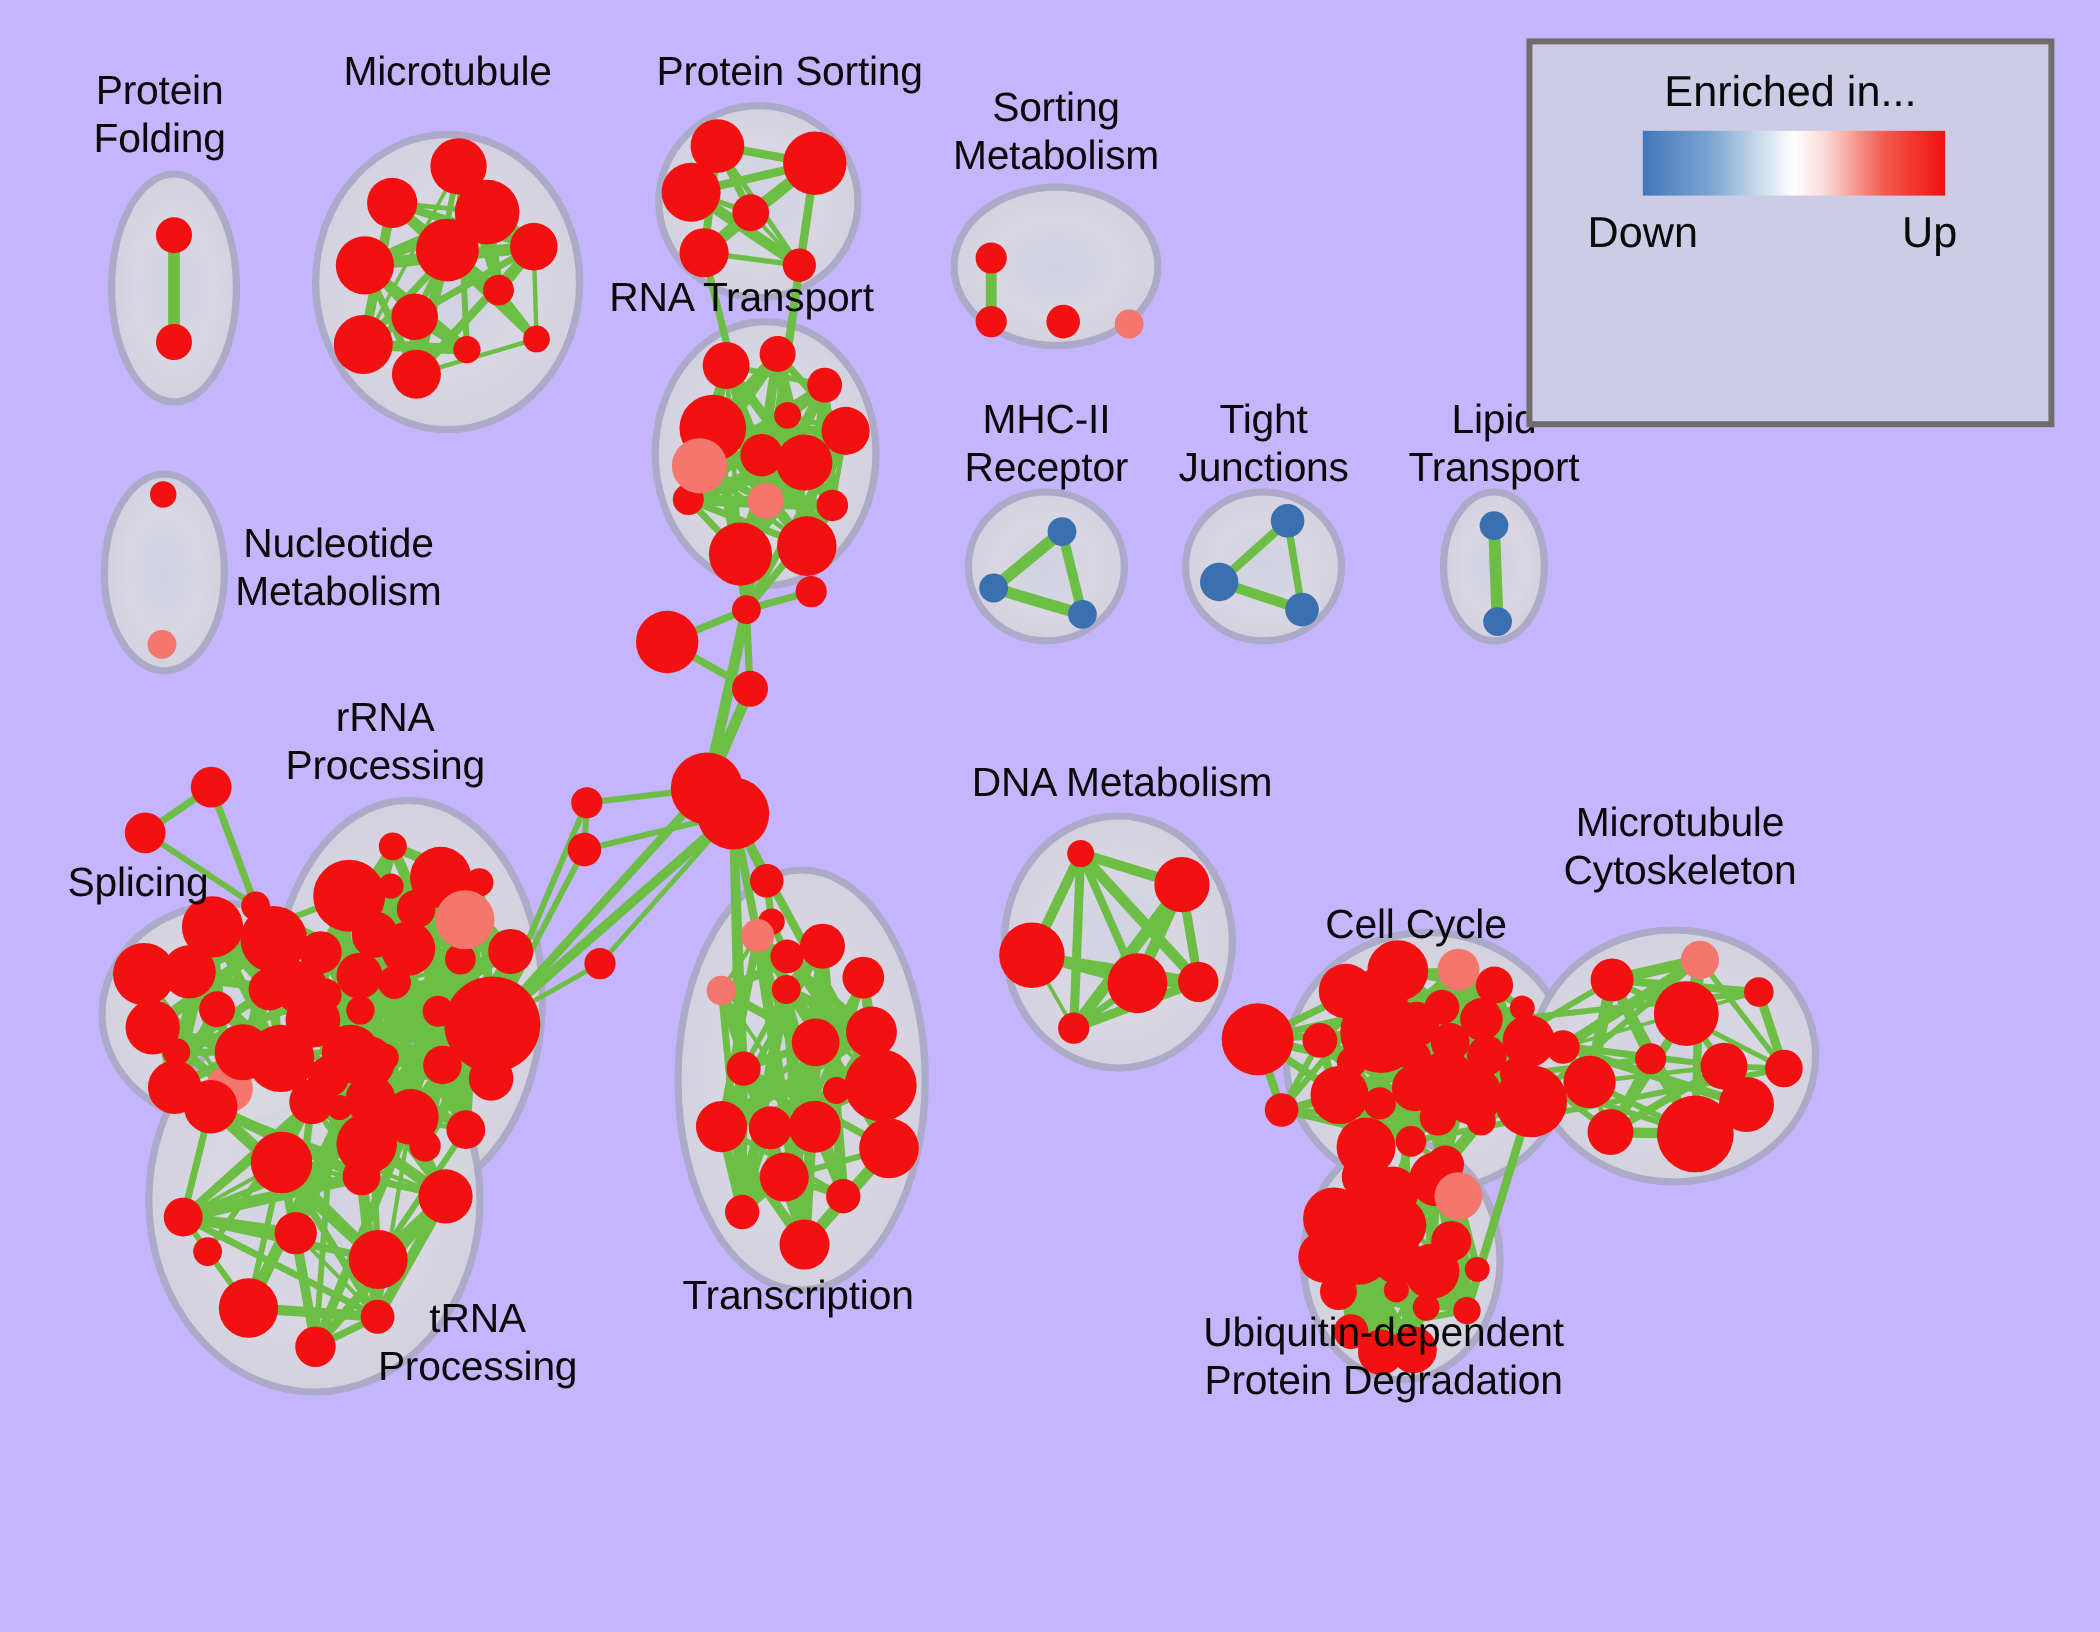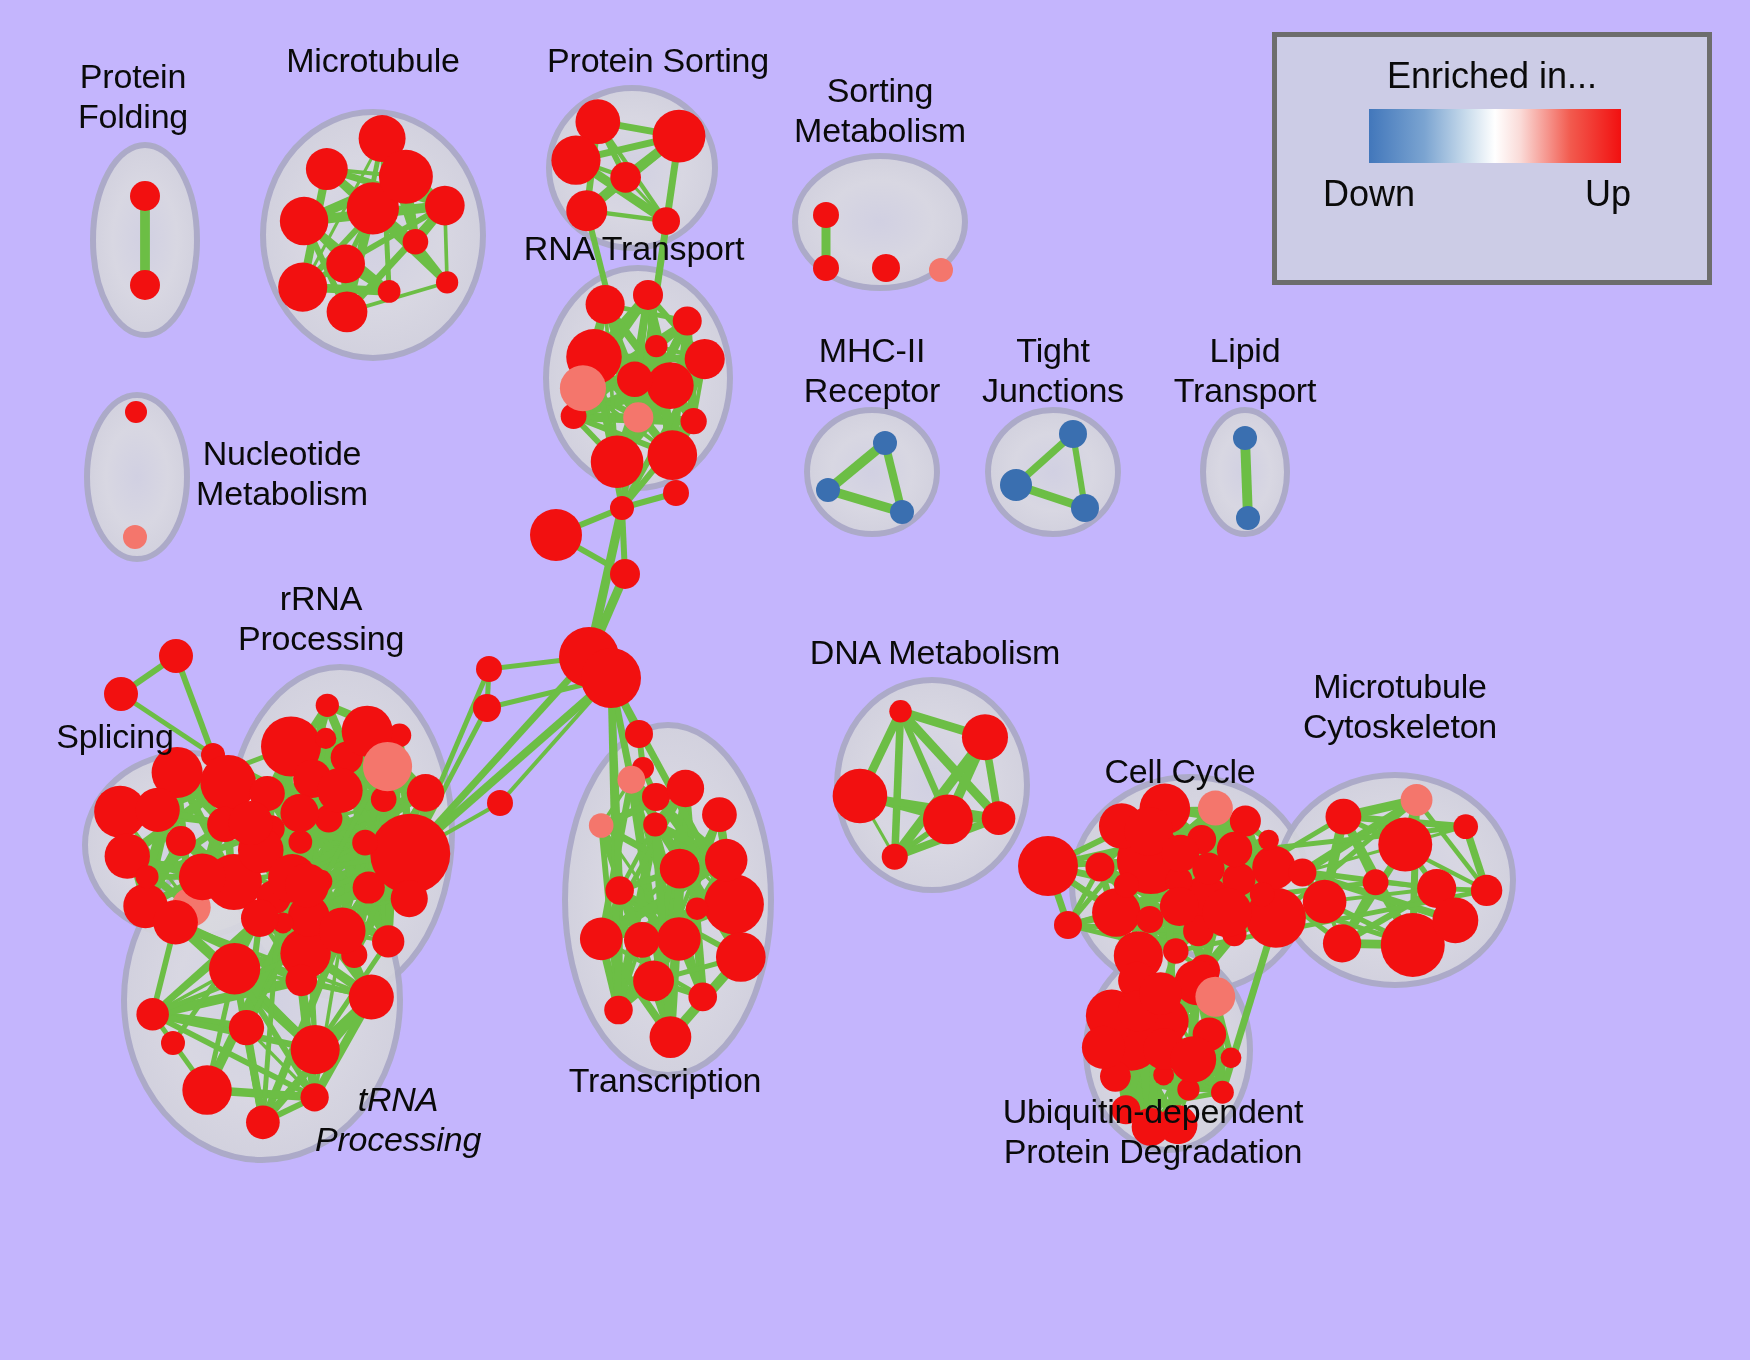--- a/index.html
+++ b/index.html
@@ -19,21 +19,21 @@
     line-height:40px;
     text-align:center;
     white-space:pre;
     letter-spacing:-0.2px;
     transform:translateX(-50%);
     pointer-events:none;
   }
   #legend{
     position:absolute;
     left:1272px;top:32px;
-    width:440px;height:253px;
+    width:440px;height:324px;
     border:5px solid #6d6d6d;
     background:#ccccE6;
     box-sizing:border-box;
   }
   #legend .ltitle{
     position:absolute;left:0;right:0;top:18px;
     text-align:center;font-size:36px;color:#0a0a0a;
   }
   #legend .bar{
     position:absolute;left:92px;top:72px;width:252px;height:54px;
@@ -1038,35 +1038,35 @@
         <circle cx="1160.5888393882128" cy="993.625635160878" r="21.440865259617567" fill="#f21010"></circle>
         <circle cx="1215.3230760178892" cy="996.7634576825152" r="19.936464179307222" fill="#f4766c"></circle>
       </g>
   </svg>
 
   <div id="labels">
       <div class="lbl" style="left: 133px; top: 56px;">Protein
 Folding</div>
       <div class="lbl" style="left: 373px; top: 40px;">Microtubule</div>
       <div class="lbl" style="left: 618px; top: 40px; margin-left: 40px;">Protein Sorting</div>
-      <div class="lbl" style="left: 634px; top: 228px;">RNA Transport</div>
+      <div class="lbl" style="left: 618px; top: 228px;">RNA Transport</div>
       <div class="lbl" style="left: 880px; top: 70px;">Sorting
 Metabolism</div>
       <div class="lbl" style="left: 282px; top: 433px;">Nucleotide
 Metabolism</div>
       <div class="lbl" style="left: 872px; top: 330px;">MHC-II
 Receptor</div>
       <div class="lbl" style="left: 1053px; top: 330px;">Tight
 Junctions</div>
       <div class="lbl" style="left: 1245px; top: 330px;">Lipid
 Transport</div>
       <div class="lbl" style="left: 115px; top: 716px;">Splicing</div>
       <div class="lbl" style="left: 321px; top: 578px;">rRNA
 Processing</div>
-      <div class="lbl" style="left: 398px; top: 1079px; font-style: italic;">tRNA
+      <div class="lbl" style="left: 398px; top: 1079px;">tRNA
 Processing</div>
       <div class="lbl" style="left: 665px; top: 1060px;">Transcription</div>
       <div class="lbl" style="left: 935px; top: 632px;">DNA Metabolism</div>
       <div class="lbl" style="left: 1180px; top: 751px;">Cell Cycle</div>
       <div class="lbl" style="left: 1400px; top: 666px;">Microtubule
 Cytoskeleton</div>
       <div class="lbl" style="left: 1153px; top: 1091px;">Ubiquitin-dependent
 Protein Degradation</div>
     </div>
 

